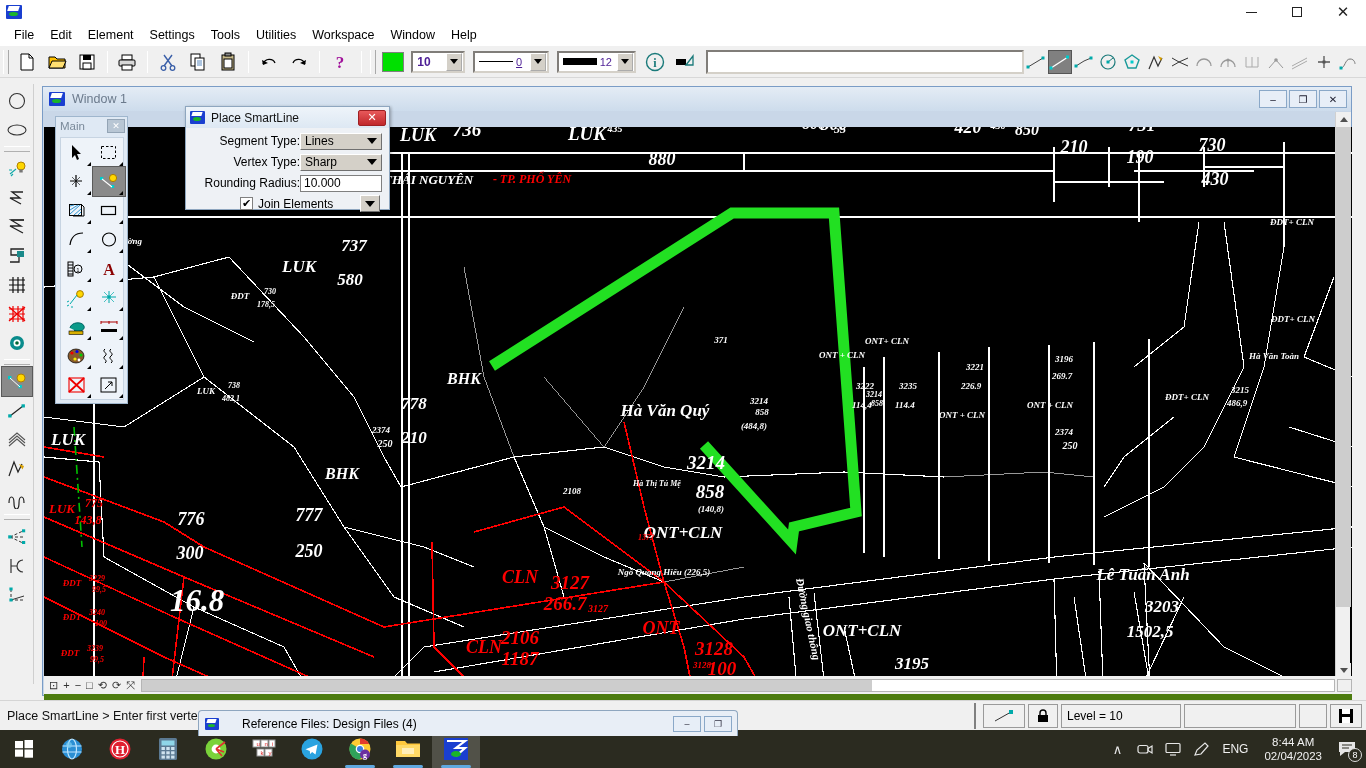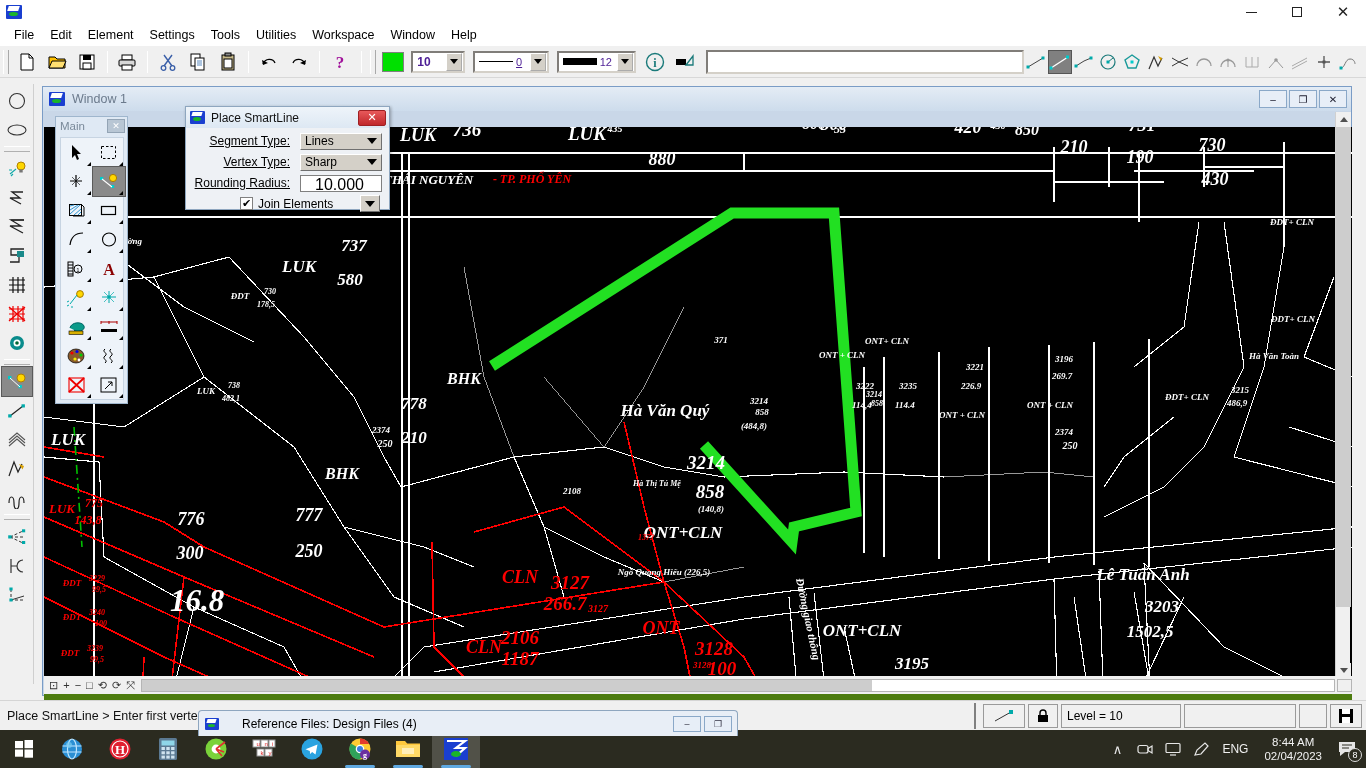--- a/index.html
+++ b/index.html
@@ -192,31 +192,31 @@
   .sl-icon::after { content:""; position:absolute; left:3px; top:6px; width:8px; height:4px; background:#1ab52a; border-radius:50%;}
   .sl-title-text { font-size: 12px; color: #111; }
   .sl-close {
     margin-left: auto; margin-right: 3px; width: 28px; height: 16px;
     background: linear-gradient(to bottom,#e8595a,#c0282b); border: 1px solid #9e2023;
     color: #fff; font-size: 11px; display: flex; align-items: center; justify-content: center;
     border-radius: 2px;
   }
   .sl-body { padding: 4px 6px 0 6px; font-size: 12px; color: #000; }
   .sl-row { display: flex; align-items: center; margin-bottom: 3px; height: 18px; }
-  .sl-label { width: 108px; text-align: right; padding-right: 10px; font-size: 12px; text-decoration: underline; }
+  .sl-label { width: 108px; text-align: right; padding-right: 0; font-size: 12px; }
   .sl-select {
     width: 82px; height: 17px; background: #d4d0c8; border: 1px solid #fff;
     border-right-color:#707070; border-bottom-color:#707070;
     display: flex; align-items: center; font-size: 12px; padding-left: 4px; position: relative;
   }
   .sl-select .tri { margin-left:auto; margin-right:4px; width:0;height:0;
     border-left:5px solid transparent;border-right:5px solid transparent;border-top:6px solid #000;}
   .sl-input {
     width: 82px; height: 17px; background: #fff; border: 1px solid #808080;
-    display: flex; align-items: flex-start; font-size: 16px; padding-left: 14px;
+    display: flex; align-items: center; font-size: 12px; padding-left: 3px;
   }
   .sl-check-row { display:flex; align-items:center; margin-top:2px; }
   .sl-checkbox {
     width: 13px; height: 13px; background: #fff; border: 1px solid #808080;
     margin-left: 48px; margin-right: 5px; display:flex; align-items:center; justify-content:center;
     font-size: 11px; line-height: 11px; color: #000;
   }
   .sl-expand {
     margin-left: auto; margin-right: 3px; width: 20px; height: 17px;
     background: #d4d0c8; border: 1px solid #fff; border-right-color:#707070; border-bottom-color:#707070;

